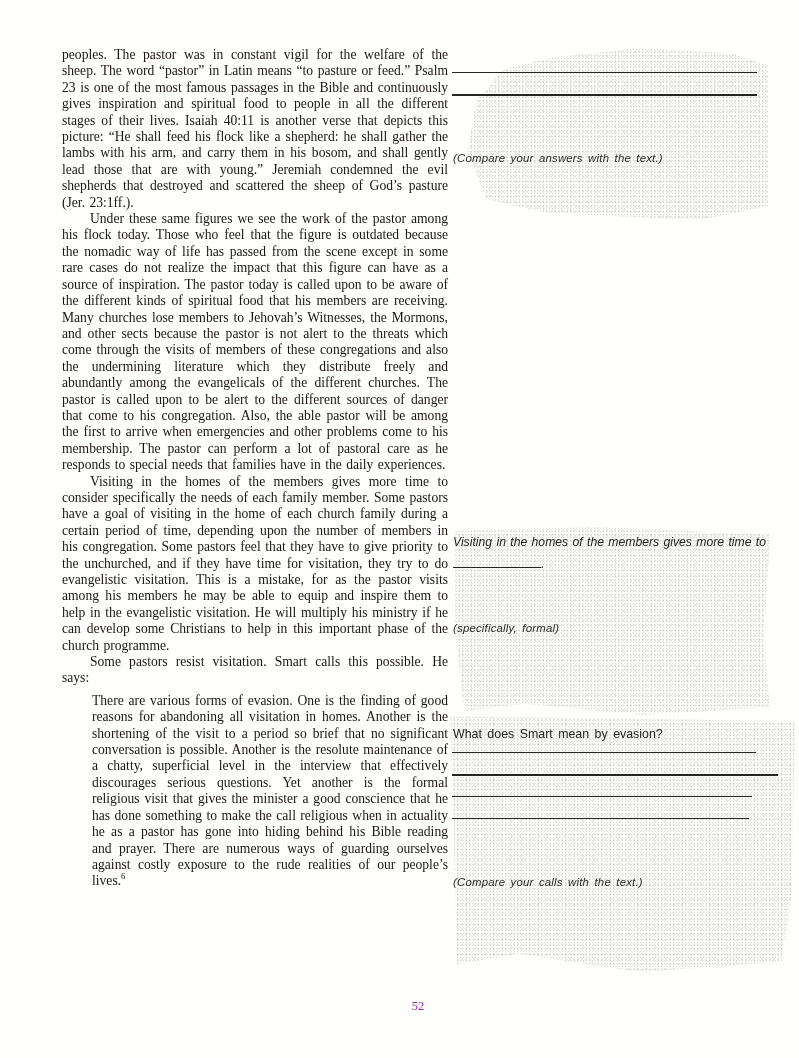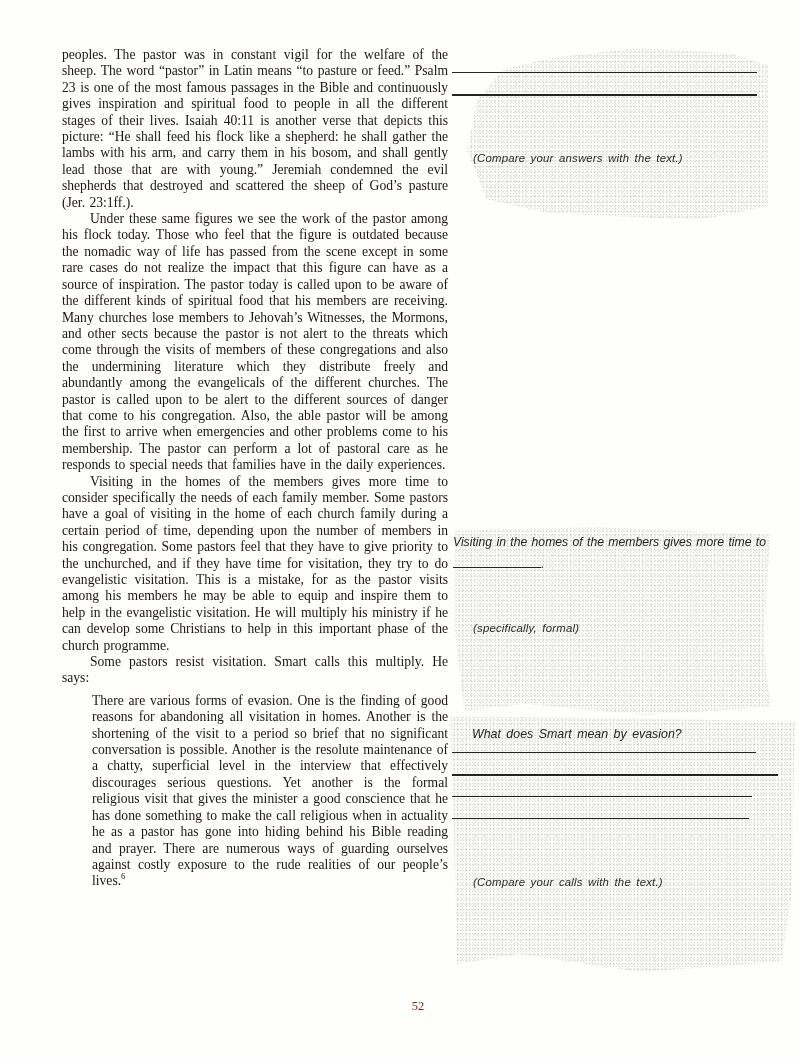--- a/index.html
+++ b/index.html
@@ -27,45 +27,45 @@
     text-align:justify;
   }
   .block-quote sup{font-size:8.5px;line-height:0;}
   .answer-line{
     position:absolute;height:0;
     border-top:1.6px solid #252525;
   }
   .note{
     position:absolute;left:453px;
     font-family:"Liberation Sans", sans-serif;font-style:italic;
-    font-size:11.4px;color:#2a2a2a;letter-spacing:.2px;word-spacing:2px;margin-left:20px;
+    font-size:11.4px;color:#2a2a2a;letter-spacing:.2px;word-spacing:2px;
   }
   .fillin{
     position:absolute;left:453px;top:531px;width:313px;
     font-family:"Liberation Sans", sans-serif;font-style:italic;
     font-size:12.2px;line-height:22px;color:#242424;
   }
   .fl-line{text-align:justify;text-align-last:justify;}
   .fl-line.last{text-align-last:left;}
   .blank{
     display:inline-block;height:10px;
     border-bottom:1.4px solid #252525;
     vertical-align:baseline;
   }
   .blank.b1{width:102px;}
   .blank.b2{width:88px;}
   .question{
-    position:absolute;left:472px;top:727px;width:313px;
-    font-family:"Liberation Sans", sans-serif;font-style:italic;
+    position:absolute;left:453px;top:727px;width:313px;
+    font-family:"Liberation Sans", sans-serif;
     font-size:12.4px;color:#242424;word-spacing:2px;
   }
   .page-number{
     position:absolute;left:398px;top:999px;width:40px;
     text-align:center;
-    font-family:"Liberation Serif", serif;font-size:12.5px;color:#7f1d1d;
+    font-family:"Liberation Serif", serif;font-size:12.5px;color:#a21caf;
   }
 
   
   .halftone{
     position:absolute;
     background-color:rgba(90,90,90,0.05);
     background-image:
       radial-gradient(rgba(45,45,45,0.30) 0.7px, rgba(0,0,0,0) 0.9px),
       radial-gradient(rgba(45,45,45,0.20) 0.8px, rgba(0,0,0,0) 1.1px),
       radial-gradient(rgba(70,70,70,0.12) 1.2px, rgba(0,0,0,0) 1.6px);
@@ -92,21 +92,21 @@
 <div class="page">
 
   <div class="halftone noise-top"></div>
   <div class="halftone noise-mid"></div>
   <div class="halftone noise-bottom"></div>
 
   <div class="left-col">
     <p>peoples. The pastor was in constant vigil for the welfare of the sheep. The word “pastor” in Latin means “to pasture or feed.” Psalm 23 is one of the most famous passages in the Bible and continuously gives inspiration and spiritual food to people in all the different stages of their lives. Isaiah 40:11 is another verse that depicts this picture: “He shall feed his flock like a shepherd: he shall gather the lambs with his arm, and carry them in his bosom, and shall gently lead those that are with young.” Jeremiah condemned the evil shepherds that destroyed and scattered the sheep of God’s pasture (Jer. 23:1ff.).</p>
     <p class="indent">Under these same figures we see the work of the pastor among his flock today. Those who feel that the figure is outdated because the nomadic way of life has passed from the scene except in some rare cases do not realize the impact that this figure can have as a source of inspiration. The pastor today is called upon to be aware of the different kinds of spiritual food that his members are receiving. Many churches lose members to Jehovah’s Witnesses, the Mormons, and other sects because the pastor is not alert to the threats which come through the visits of members of these congregations and also the undermining literature which they distribute freely and abundantly among the evangelicals of the different churches. The pastor is called upon to be alert to the different sources of danger that come to his congregation. Also, the able pastor will be among the first to arrive when emergencies and other problems come to his membership. The pastor can perform a lot of pastoral care as he responds to special needs that families have in the daily experiences.</p>
     <p class="indent">Visiting in the homes of the members gives more time to consider specifically the needs of each family member. Some pastors have a goal of visiting in the home of each church family during a certain period of time, depending upon the number of members in his congregation. Some pastors feel that they have to give priority to the unchurched, and if they have time for visitation, they try to do evangelistic visitation. This is a mistake, for as the pastor visits among his members he may be able to equip and inspire them to help in the evangelistic visitation. He will multiply his ministry if he can develop some Christians to help in this important phase of the church programme.</p>
-    <p class="indent">Some pastors resist visitation. Smart calls this multiply. He says:</p>
+    <p class="indent">Some pastors resist visitation. Smart calls this possible. He says:</p>
     <div class="block-quote"><span>There are various forms of evasion. One is the finding of good reasons for abandoning all visitation in homes. Another is the shortening of the visit to a period so brief that no significant conversation is possible. Another is the resolute maintenance of a chatty, superficial level in the interview that effectively discourages serious questions. Yet another is the formal religious visit that gives the minister a good conscience that he has done something to make the call religious when in actuality he as a pastor has gone into hiding behind his Bible reading and prayer. There are numerous ways of guarding ourselves against costly exposure to the rude realities of our people’s lives.</span><sup>6</sup></div>
   </div>
 
   <div class="answer-line" style="left:452px;top:72px;width:305px;"></div>
   <div class="answer-line" style="left:452px;top:94px;width:305px;border-top-width:2px;"></div>
   <div class="note" style="top:152px;">(Compare your answers with the text.)</div>
 
   <div class="fillin">
     <div class="fl-line"><span>Visiting in the homes of the members gives more time to</span></div>
     <div class="fl-line last"><span class="blank b2"></span><span>.</span></div>

